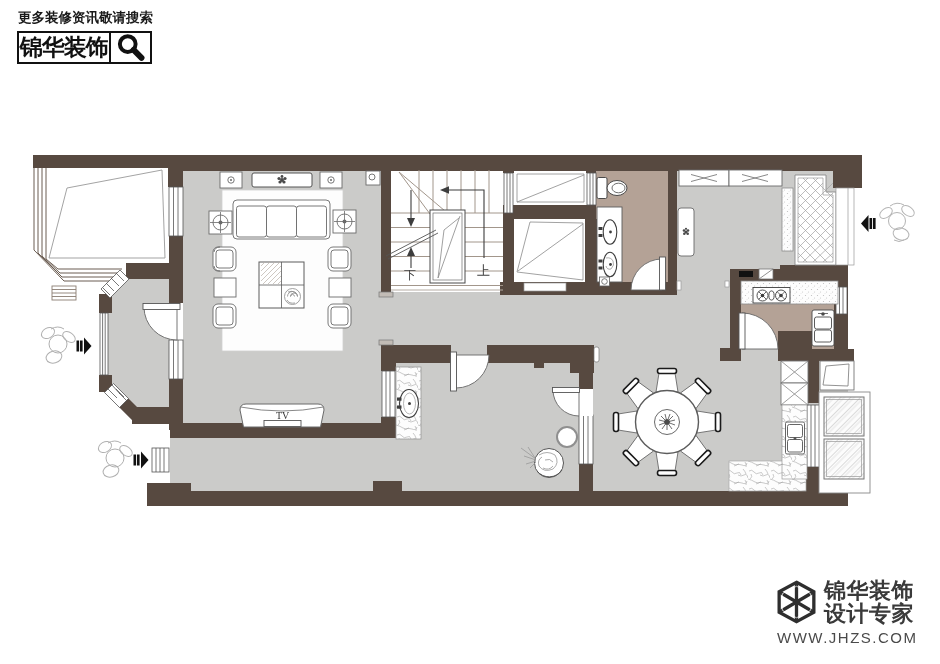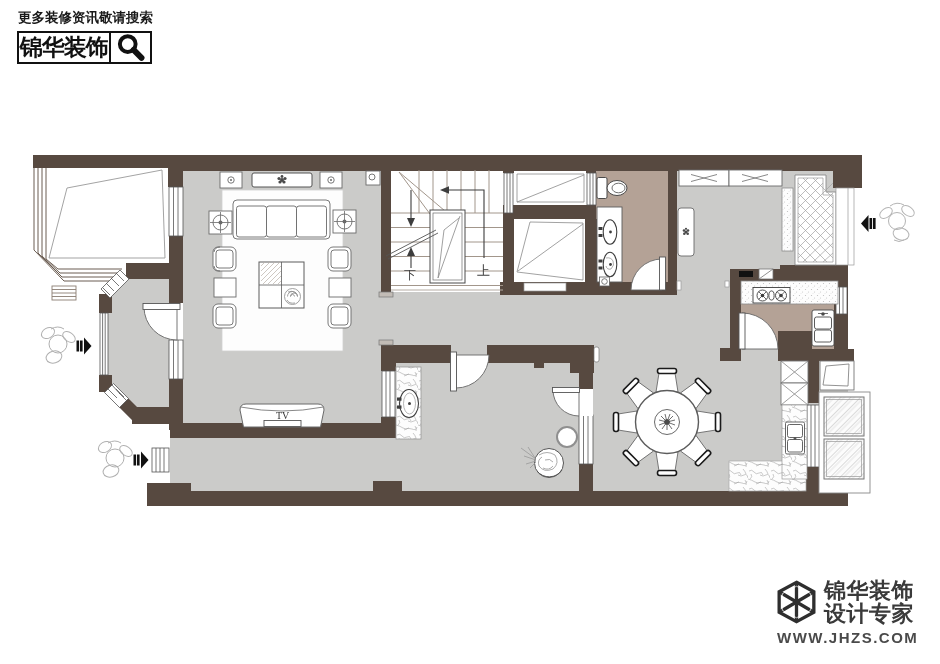--- a/index.html
+++ b/index.html
@@ -1,21 +1,21 @@
 <!DOCTYPE html>
 <html><head>
 <meta charset="utf-8">
 <style>
   html,body{margin:0;padding:0;background:#fff;width:940px;height:664px;overflow:hidden;}
   #page{position:relative;width:940px;height:592px;font-family:"Liberation Sans",sans-serif;}
   .hdrTxt{position:absolute;left:18px;top:9px;font-family:"Liberation Serif",serif;font-weight:bold;font-size:13.5px;color:#1a1a1a;letter-spacing:0px;white-space:nowrap;}
   .hdrBox{position:absolute;left:17px;top:31px;width:131px;height:29px;border:2px solid #111;display:flex;}
   .hdrBox .nm{width:91px;height:100%;display:flex;align-items:center;justify-content:center;font-family:"Liberation Serif",serif;font-weight:bold;font-size:23px;color:#111;border-right:2px solid #111;letter-spacing:-1px;white-space:nowrap;}
   .ftrCn{position:absolute;left:824px;top:579px;font-family:"Liberation Serif",serif;font-weight:bold;color:#3a3a3a;font-size:22px;line-height:23px;letter-spacing:0.5px;white-space:nowrap;}
-  .ftrUrl{position:absolute;left:777px;top:629px;font-weight:bold;font-size:15px;color:#4a4a4a;letter-spacing:1.5px;white-space:nowrap;}
+  .ftrUrl{position:absolute;left:777px;top:629px;font-weight:normal;font-size:15px;color:#4a4a4a;letter-spacing:1.5px;white-space:nowrap;}
 </style>
 </head>
 <body>
 <div id="page">
 
 <div class="hdrTxt">更多装修资讯敬请搜索</div>
 
 <div class="hdrBox">
       <div class="nm">锦华装饰</div>
 

